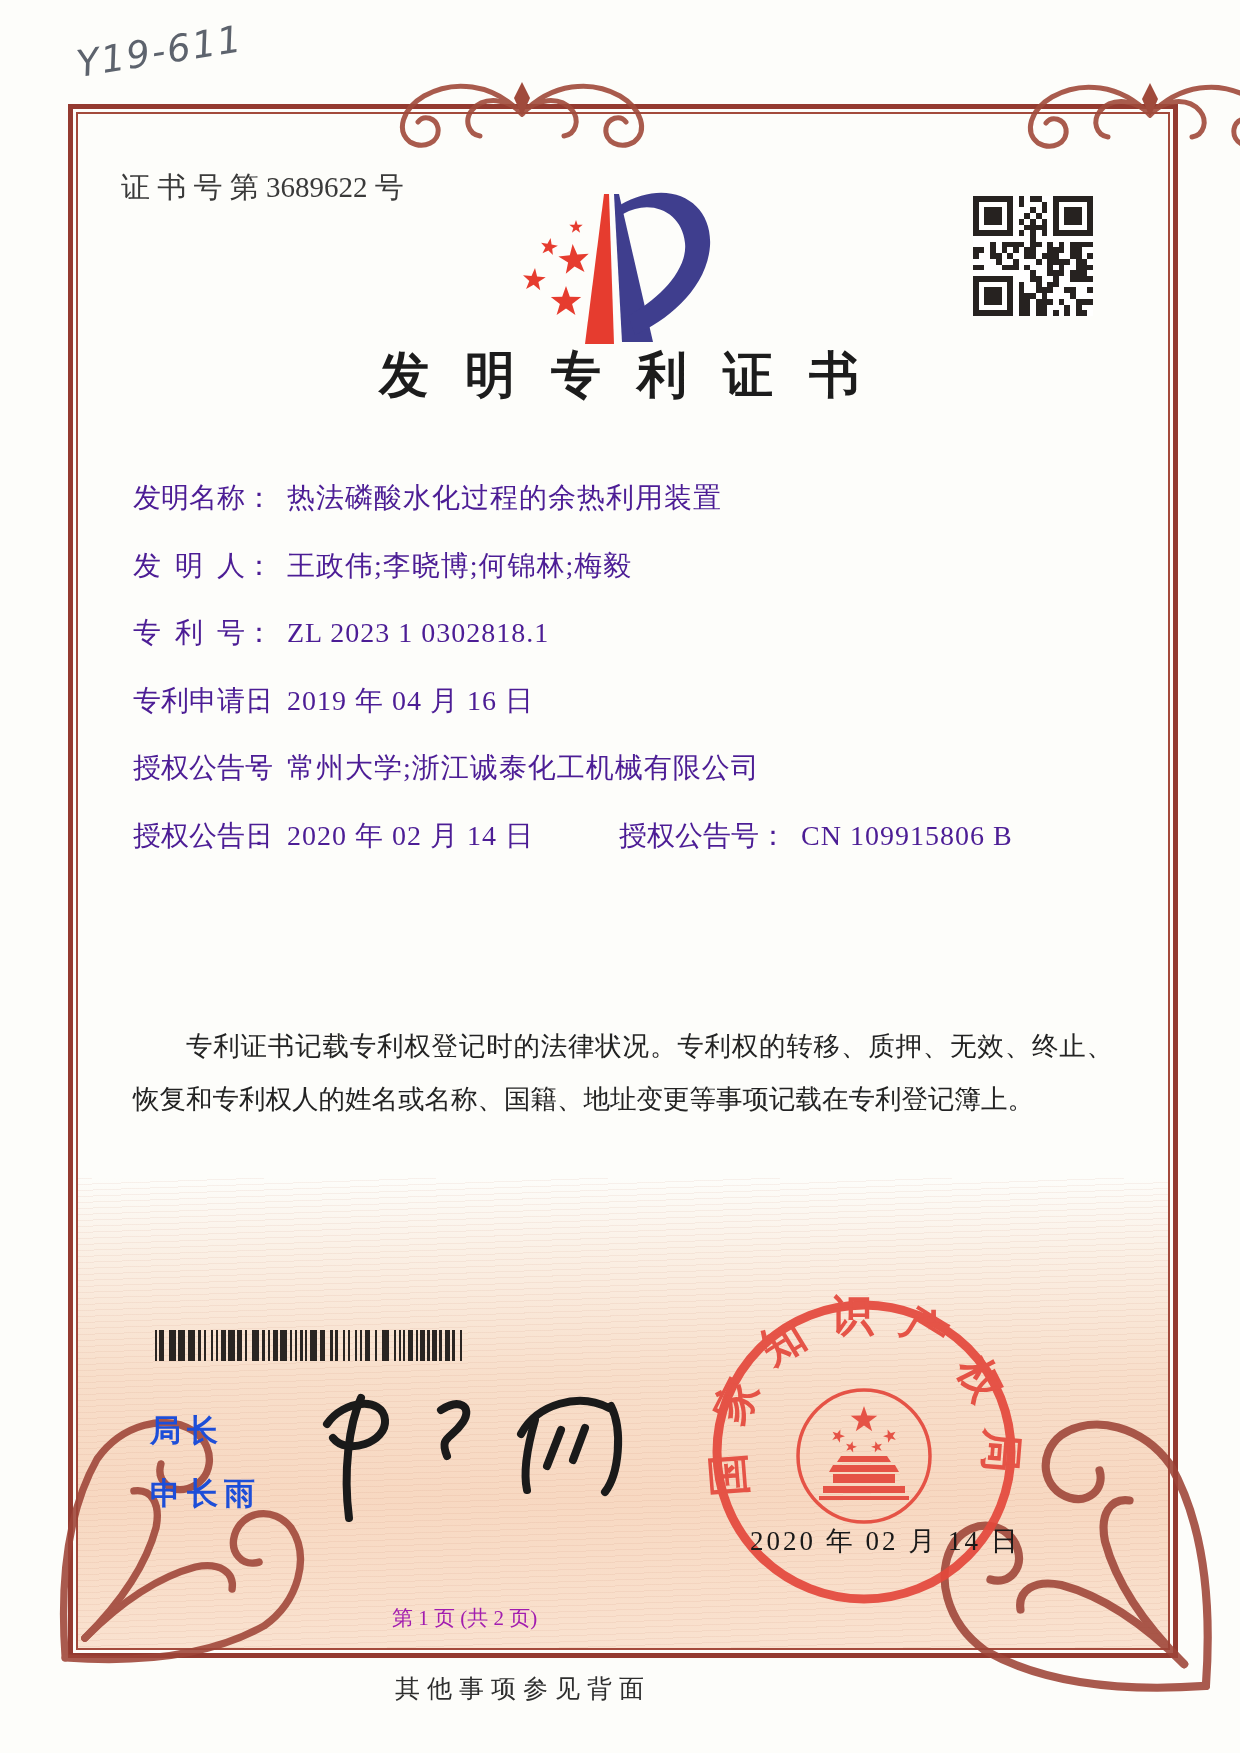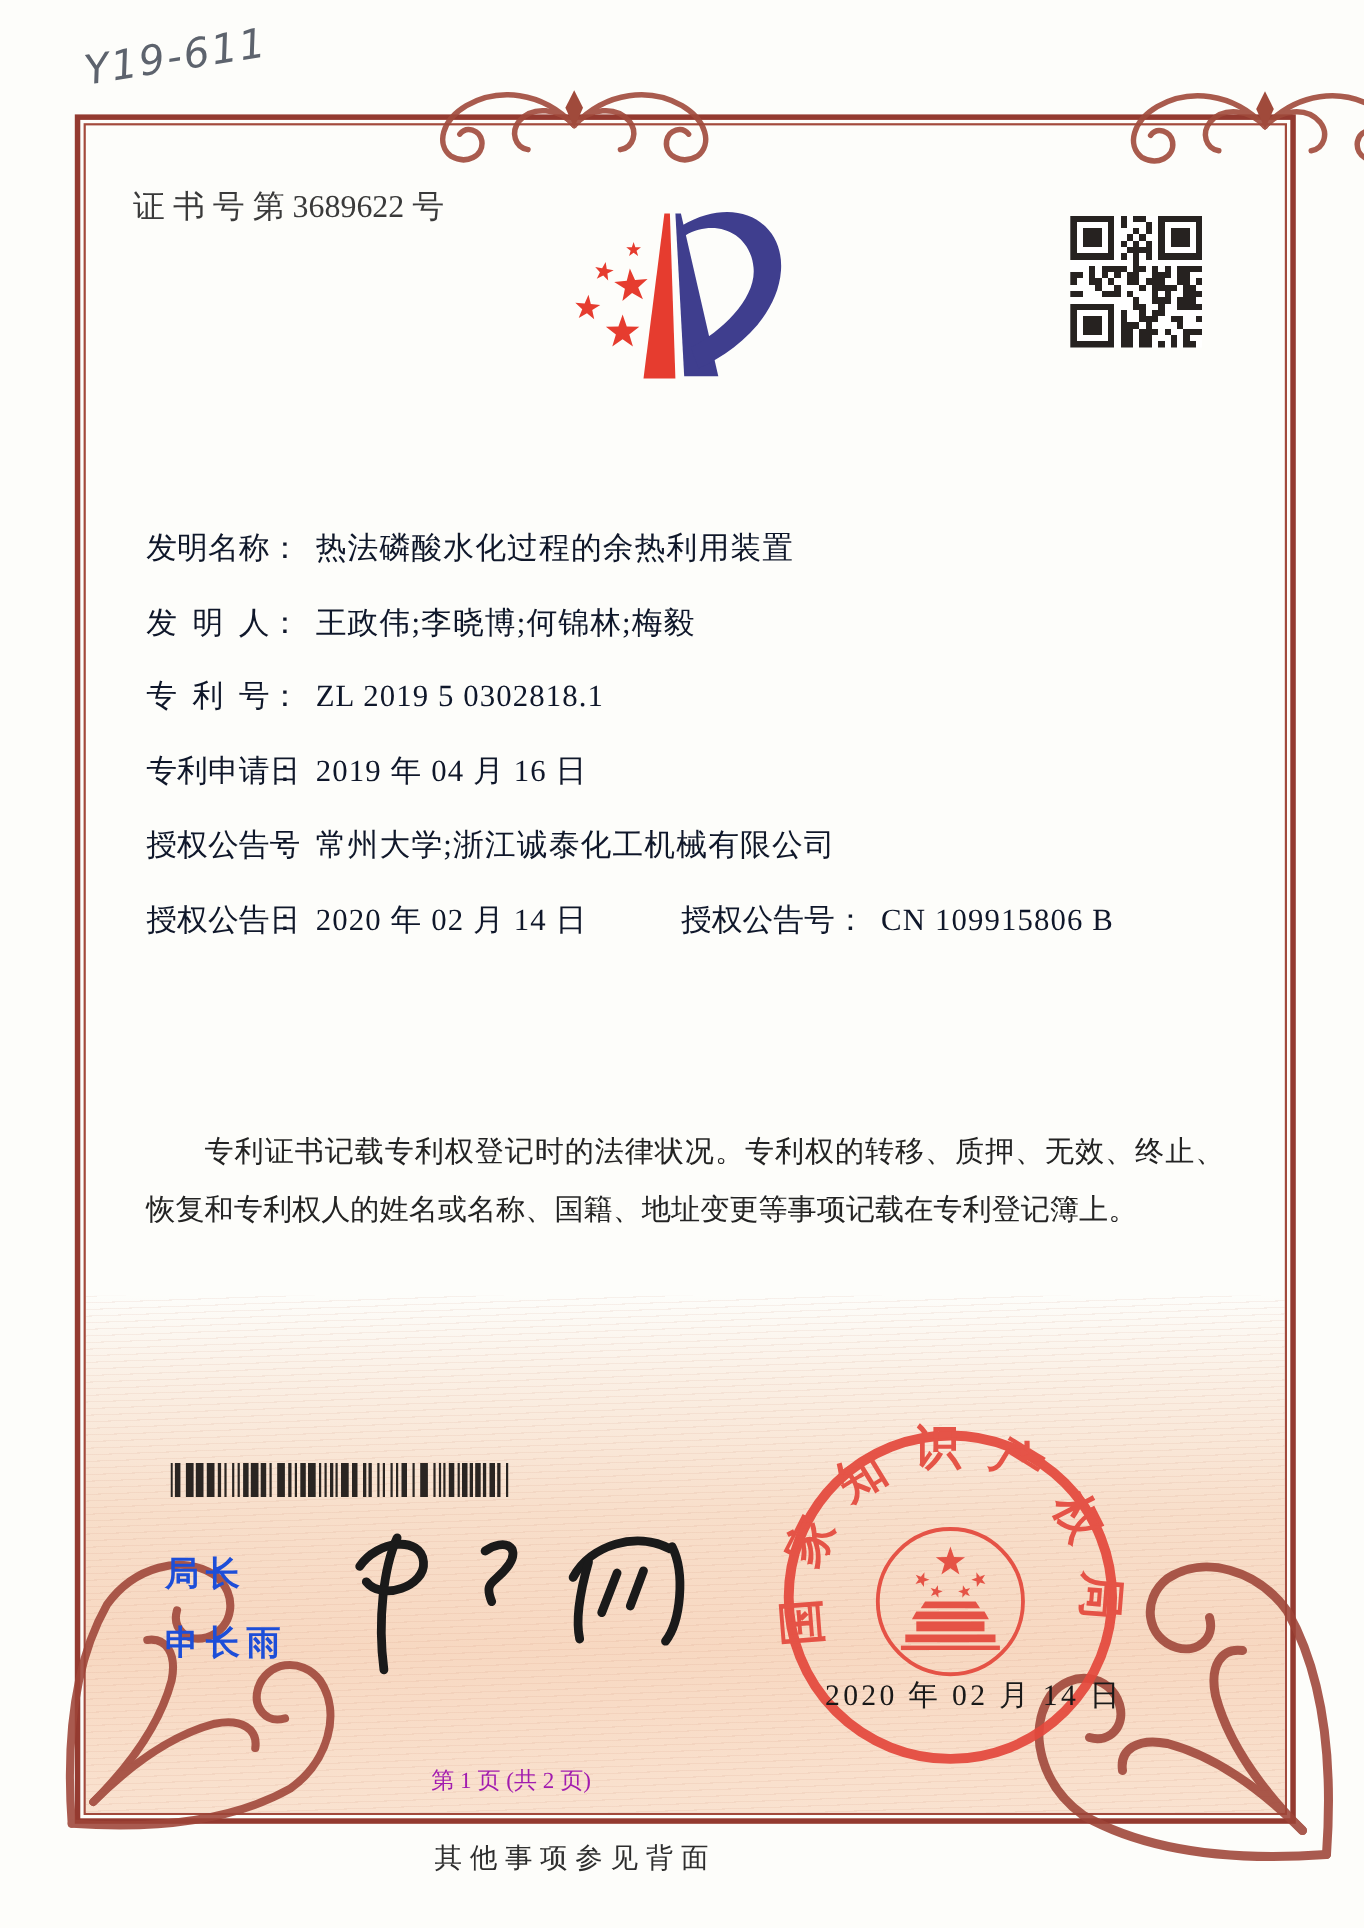--- a/index.html
+++ b/index.html
@@ -23,21 +23,21 @@
 
   .certno{position:absolute;left:121px;top:168px;font-size:29px;color:#3a3a3a;white-space:pre;}
 
   .logo{position:absolute;left:455px;top:148px;width:260px;height:212px;}
   .qr{position:absolute;left:973px;top:196px;width:120px;height:120px;}
 
   .title{position:absolute;left:68px;top:342px;width:1102px;text-align:center;
          font-size:50px;font-weight:bold;color:#1c1c1c;letter-spacing:36px;text-indent:36px;}
 
   .fields{position:absolute;left:133px;top:479px;width:985px;}
-  .frow{position:relative;height:67.6px;font-size:28px;color:#0f172a;white-space:nowrap;}
+  .frow{position:relative;height:67.6px;font-size:28px;color:#4c1d95;white-space:nowrap;}
   .flabel{display:inline-block;width:112px;text-align:justify;text-align-last:justify;vertical-align:top;}
   .fcolon{display:inline-block;margin-right:14px;}
   .fvalue{letter-spacing:1px;}
   .grant{position:absolute;left:486px;top:0;}
 
   .paras{position:absolute;left:133px;top:1020px;width:980px;font-size:26.5px;line-height:52.5px;
          color:#232323;text-align:justify;}
   .paras p{margin:0;text-indent:2em;}
 
   .barcode{position:absolute;left:155px;top:1330px;width:312px;height:31px;z-index:2;}
@@ -263,30 +263,31 @@
         <rect x="9" y="20" width="1" height="1"></rect>
         <rect x="11" y="20" width="1" height="1"></rect>
         <rect x="12" y="20" width="1" height="1"></rect>
         <rect x="14" y="20" width="1" height="1"></rect>
         <rect x="16" y="20" width="1" height="1"></rect>
         <rect x="18" y="20" width="1" height="1"></rect>
         <rect x="19" y="20" width="1" height="1"></rect>
       </g>
   </svg>
 
+  <div class="title">发明专利证书</div>
 
   <div class="fields">
     <div class="frow">
       <span class="flabel">发明名称</span><span class="fcolon">：</span><span class="fvalue">热法磷酸水化过程的余热利用装置</span>
     </div>
     <div class="frow">
       <span class="flabel">发明人</span><span class="fcolon">：</span><span class="fvalue">王政伟;李晓博;何锦林;梅毅</span>
     </div>
     <div class="frow">
-      <span class="flabel">专利号</span><span class="fcolon">：</span><span class="fvalue">ZL 2019 5 0302818.1</span>
+      <span class="flabel">专利号</span><span class="fcolon">：</span><span class="fvalue">ZL 2023 1 0302818.1</span>
     </div>
     <div class="frow">
       <span class="flabel">专利申请日</span><span class="fcolon">：</span><span class="fvalue">2019 年 04 月 16 日</span>
     </div>
     <div class="frow">
       <span class="flabel">授权公告号</span><span class="fcolon">：</span><span class="fvalue">常州大学;浙江诚泰化工机械有限公司</span>
     </div>
     <div class="frow">
       <span class="flabel">授权公告日</span><span class="fcolon">：</span><span class="fvalue">2020 年 02 月 14 日</span>
       <span class="grant"><span class="flabel" style="width:140px">授权公告号</span><span class="fcolon">：</span><span class="fvalue">CN 109915806 B</span></span>

